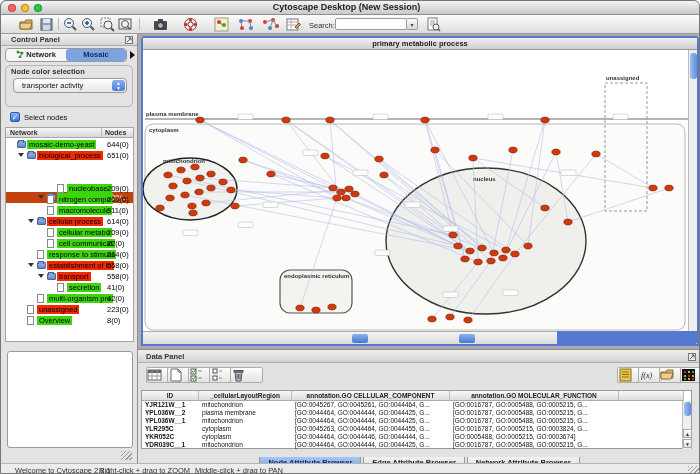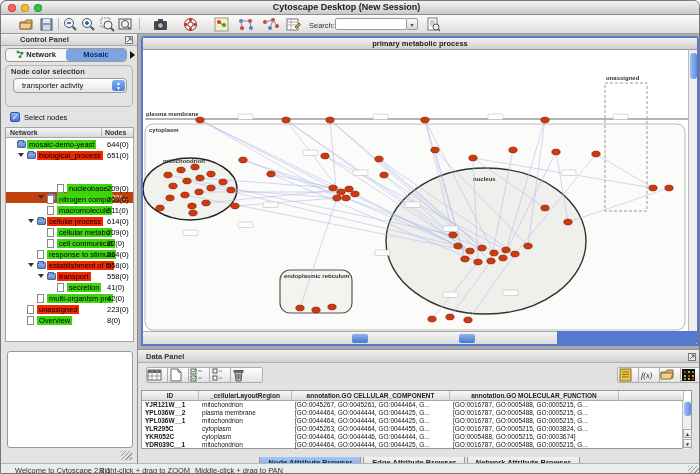--- a/index.html
+++ b/index.html
@@ -11,21 +11,21 @@
   #win-title{position:absolute;left:0;right:9px;top:1px;text-align:center;font-size:9px;font-weight:bold;color:#222;}
   
   #toolbar{position:absolute;left:0;top:14px;width:700px;height:19px;background:linear-gradient(#fbfbfb,#dedede);border-bottom:1px solid #9a9a9a;}
   .tbi{position:absolute;top:2px;width:15px;height:15px;cursor:pointer;}
   .tbsep{position:absolute;top:3px;width:1px;height:12px;background:#b9b9b9;}
   #search-label{position:absolute;top:6px;font-size:7.5px;color:#333;}
   #search-input{position:absolute;top:3px;width:72px;height:12px;background:#fff;border:1px solid #9a9a9a;border-radius:2px;font-size:7.5px;padding:0 2px;}
   #search-drop{position:absolute;top:3px;width:11px;height:12px;background:linear-gradient(#fdfdfd,#d6d6d6);border:1px solid #9a9a9a;border-left:none;border-radius:0 2px 2px 0;font-size:6px;text-align:center;line-height:12px;color:#444;cursor:pointer;}
   
   #control-panel{position:absolute;left:0;top:33px;width:137px;height:429px;background:#e3e3e3;border-right:1px solid #8e8e8e;}
-  #cp-title{position:absolute;left:0;top:0;width:100%;height:12px;background:linear-gradient(#f0f0f0,#d4d4d4);border-bottom:1px solid #aaa;font-size:7.5px;font-weight:bold;color:#333;padding:1px 0 0 19px;}
+  #cp-title{position:absolute;left:0;top:0;width:100%;height:12px;background:linear-gradient(#f0f0f0,#d4d4d4);border-bottom:1px solid #aaa;font-size:7.5px;font-weight:bold;color:#333;padding:1px 0 0 10px;}
   #cp-tabs{position:absolute;left:4px;top:14px;width:122px;height:14px;background:#f5f5f5;border:1px solid #999;border-radius:4px;display:flex;}
   .cp-tab{flex:1;font-size:7.5px;font-weight:bold;text-align:center;line-height:12px;color:#222;border-radius:3px;cursor:pointer;white-space:nowrap;overflow:hidden;}
   .cp-tab.active{background:#7da4e2;color:#102a5c;}
   #tab-overflow{position:absolute;right:2px;top:17px;width:0;height:0;border-left:5px solid #111;border-top:4px solid transparent;border-bottom:4px solid transparent;cursor:pointer;}
   #color-group{position:absolute;left:4px;top:31px;width:128px;height:42px;border:1px solid #b5b5b5;border-radius:5px;}
   #color-group-label{position:absolute;left:5px;top:1px;font-size:7.5px;font-weight:bold;color:#333;}
   #color-select{position:absolute;left:7px;top:12px;width:114px;height:15px;background:linear-gradient(#fff,#e6e6e6);border:1px solid #9a9a9a;border-radius:4px;font-size:7.5px;line-height:13px;padding-left:8px;color:#111;cursor:pointer;}
   #color-select .steppers{position:absolute;right:1px;top:1px;width:13px;height:11px;background:linear-gradient(#86aef0,#4a7fd8);border-radius:3px;color:#fff;font-size:5px;line-height:5px;text-align:center;padding-top:1px;}
   #select-nodes-row{position:absolute;left:9px;top:78px;height:12px;cursor:pointer;}
   #select-nodes-box{position:absolute;left:0;top:0;width:10px;height:10px;background:linear-gradient(#8cb4f2,#3f74cf);border:1px solid #2d5aa8;border-radius:2px;color:#fff;font-size:8px;line-height:9px;text-align:center;}

